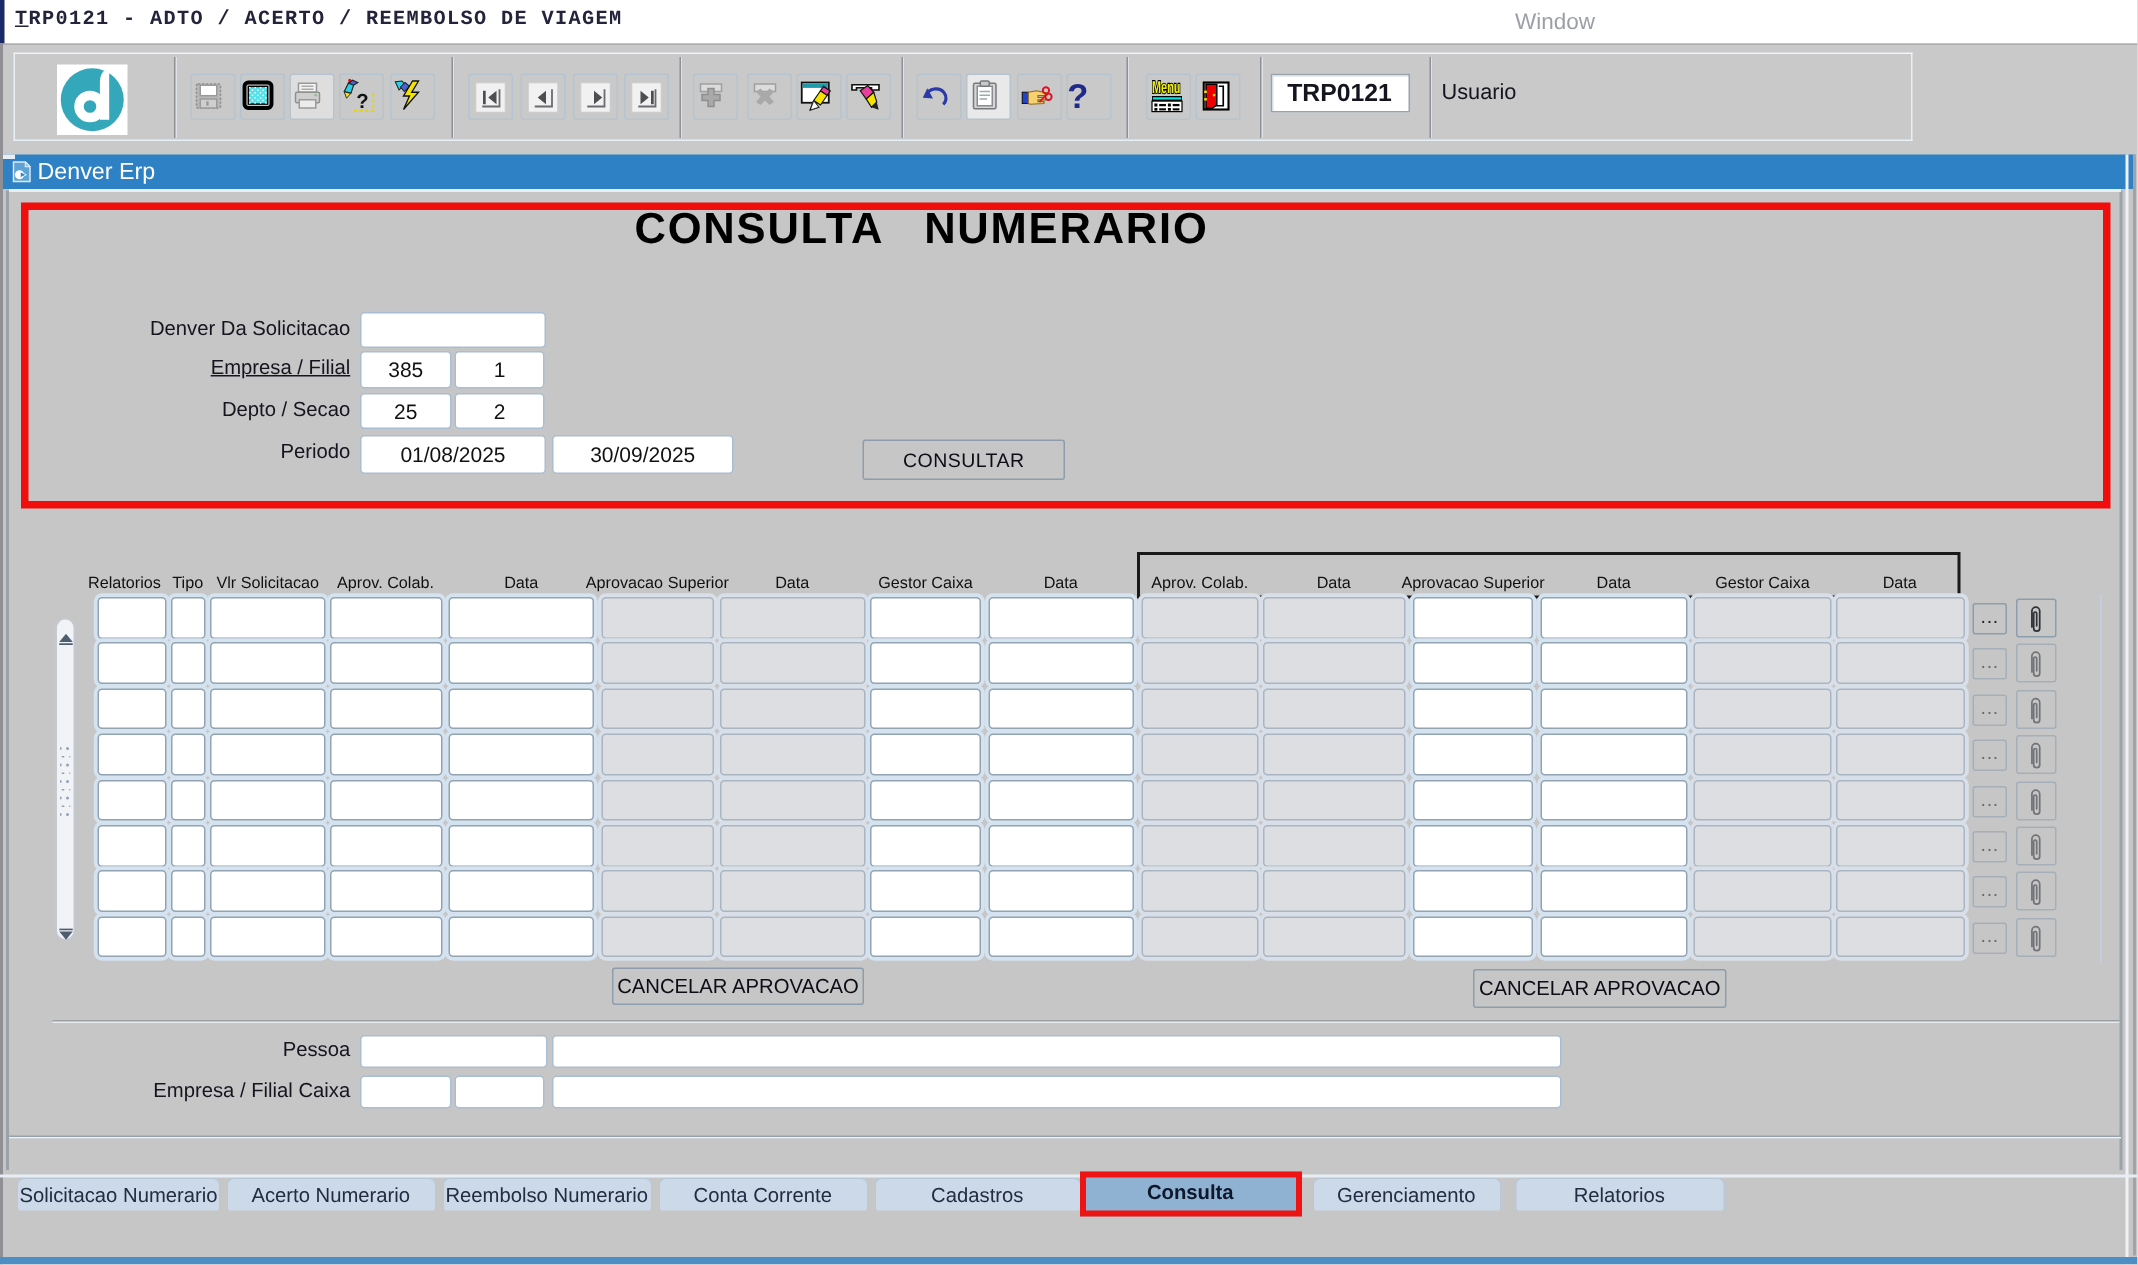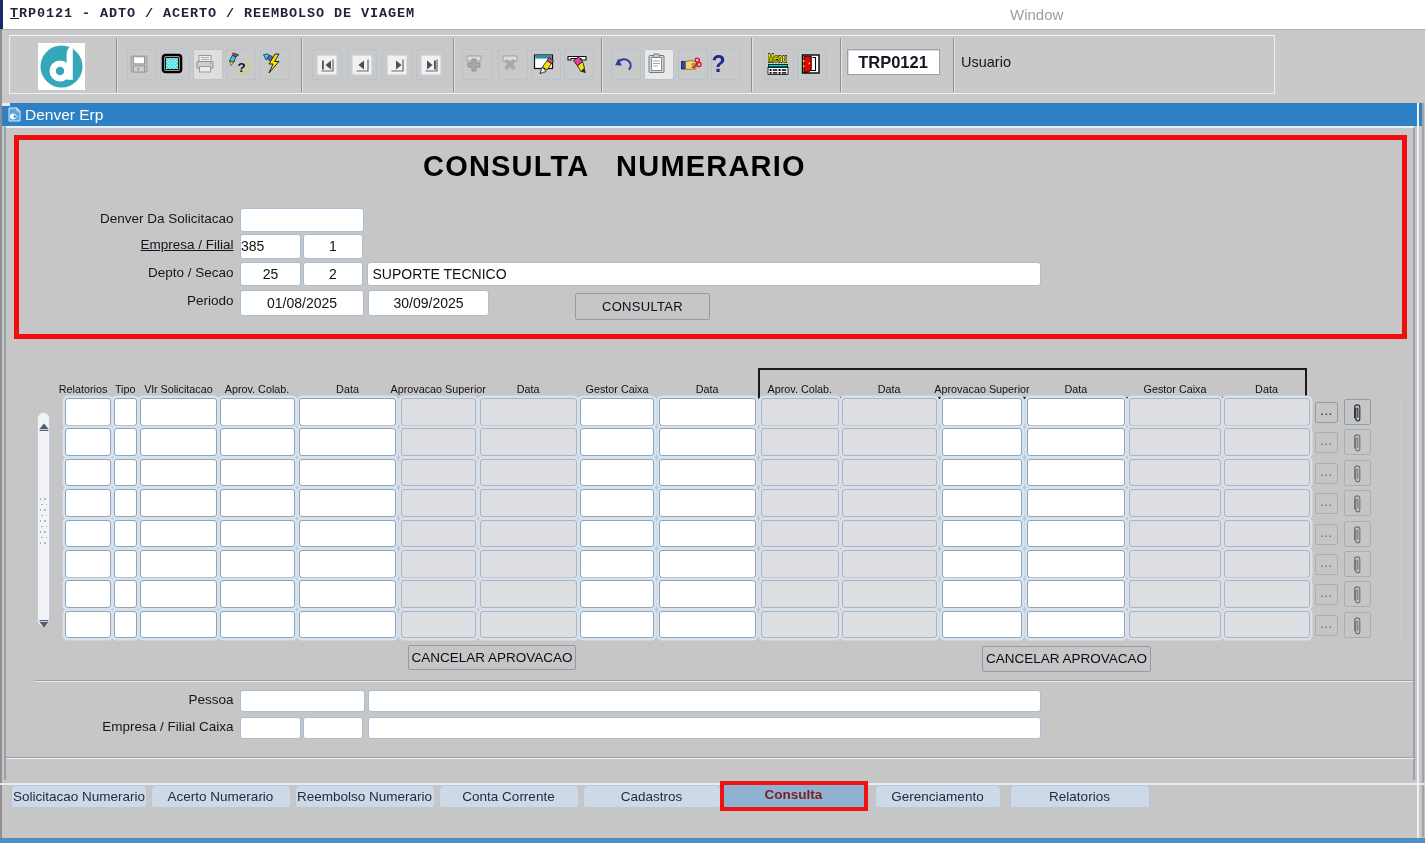--- a/index.html
+++ b/index.html
@@ -212,30 +212,29 @@
 </svg></div>
 <div class="abs" style="left:25px;top:106px;font-size:15.5px;color:#fff;">Denver Erp</div>
 <div class="abs" style="left:0;top:29px;width:2px;height:814px;background:#8f8f94;"></div>
 <div class="abs" style="left:1422px;top:103px;width:1.5px;height:734px;background:#a2a2a8;"></div>
 <div class="abs" style="left:1399.5px;top:396px;width:1.5px;height:246px;background:#c3cfdc;"></div>
 <div class="abs" style="left:4px;top:127px;width:2px;height:653px;background:#9aa2aa;"></div>
 <div class="abs" style="left:1413px;top:127px;width:1.5px;height:653px;background:#9aa2aa;"></div>
 <div class="abs" style="left:1417px;top:103px;width:2px;height:740px;background:#eef2f6;"></div>
 <div class="abs" style="left:6px;top:126px;width:1408px;height:1.5px;background:#e8eef4;"></div>
 <div class="abs" style="left:14px;top:135px;width:1393px;height:204px;border:5px solid #f20d0d;box-sizing:border-box;"></div>
-<div class="abs" style="left:423px;top:150px;font-size:29px;font-weight:700;color:#000;letter-spacing:1.2px;white-space:pre;">CONSULTA   NUMERARIO</div>
+<div class="abs" style="left:423px;top:137px;font-size:29px;font-weight:700;color:#000;letter-spacing:1.2px;white-space:pre;">CONSULTA   NUMERARIO</div>
 <div class="lbl" style="left:0;top:211px;width:233.5px;">Denver Da Solicitacao</div>
 <div class="fb" style="left:240px;top:207.5px;width:124px;height:24px;line-height:22px;font-size:13.5px;text-align:center;"></div>
 <div class="lbl" style="left:0;top:237px;width:233.5px;text-decoration:underline;">Empresa / Filial</div>
-<div class="fb" style="left:240px;top:233.5px;width:61px;height:25px;line-height:23px;font-size:14px;text-align:left;">385</div>
+<div class="fb" style="left:240px;top:233.5px;width:61px;height:25px;line-height:23px;font-size:14px;text-align:center;">385</div>
 <div class="fb" style="left:303px;top:233.5px;width:60px;height:25px;line-height:23px;font-size:14px;text-align:center;">1</div>
 <div class="lbl" style="left:0;top:264.5px;width:233.5px;">Depto / Secao</div>
 <div class="fb" style="left:240px;top:261.5px;width:61px;height:24px;line-height:22px;font-size:14px;text-align:center;">25</div>
 <div class="fb" style="left:303px;top:261.5px;width:60px;height:24px;line-height:22px;font-size:14px;text-align:center;">2</div>
-<div class="fb" style="left:366.5px;top:261.5px;width:674.5px;height:24px;line-height:22px;font-size:14px;text-align:left;padding-left:5px;">SUPORTE TECNICO</div>
 <div class="lbl" style="left:0;top:293px;width:233.5px;">Periodo</div>
 <div class="fb" style="left:240px;top:289.5px;width:124px;height:26px;line-height:24px;font-size:14px;text-align:center;">01/08/2025</div>
 <div class="fb" style="left:368px;top:289.5px;width:121px;height:26px;line-height:24px;font-size:14px;text-align:center;">30/09/2025</div>
 <div class="btn" style="left:575px;top:292.5px;width:135px;height:27px;line-height:25px;font-size:13px;letter-spacing:0.3px;">CONSULTAR</div>
 <div class="abs" style="left:758px;top:368px;width:549px;height:31px;border:2px solid #1a1a1a;box-sizing:border-box;"></div>
 <div class="hl" style="left:13.0px;top:383px;width:140px;">Relatorios</div>
 <div class="hl" style="left:55.2px;top:383px;width:140px;">Tipo</div>
 <div class="hl" style="left:108.5px;top:383px;width:140px;">Vlr Solicitacao</div>
 <div class="hl" style="left:187.0px;top:383px;width:140px;">Aprov. Colab.</div>
 <div class="hl" style="left:277.5px;top:383px;width:140px;">Data</div>
@@ -441,14 +440,14 @@
 <div class="fb" style="left:368px;top:717px;width:673px;height:22px;line-height:20px;font-size:13.5px;text-align:center;"></div>
 <div class="abs" style="left:6px;top:757px;width:1408px;height:1px;background:#98a2ac;border-bottom:1.5px solid #edf1f5;"></div>
 <div class="abs" style="left:0;top:783px;width:1425px;height:2px;background:#e6edf4;"></div>
 <div class="tab" style="left:11px;width:136px;">Solicitacao Numerario</div>
 <div class="tab" style="left:150.5px;width:140px;">Acerto Numerario</div>
 <div class="tab" style="left:294.5px;width:140px;">Reembolso Numerario</div>
 <div class="tab" style="left:438.5px;width:140px;">Conta Corrente</div>
 <div class="tab" style="left:582.5px;width:138px;">Cadastros</div>
 <div class="tab" style="left:874.5px;width:126px;">Gerenciamento</div>
 <div class="tab" style="left:1009.5px;width:140px;">Relatorios</div>
-<div class="abs" style="left:719.5px;top:781px;width:148px;height:29.5px;border:4.5px solid #ee1414;box-sizing:border-box;background:#8fb2d2;font-size:13.5px;font-weight:700;color:#7f1d1d;text-align:center;line-height:20.5px;">Consulta</div>
+<div class="abs" style="left:719.5px;top:781px;width:148px;height:29.5px;border:4.5px solid #ee1414;box-sizing:border-box;background:#8fb2d2;font-size:13.5px;font-weight:700;color:#0f172a;text-align:center;line-height:20.5px;">Consulta</div>
 <div class="abs" style="left:0;top:837.5px;width:1425px;height:5.5px;background:#4d8ec5;"></div>
 </div>
 </body></html>

